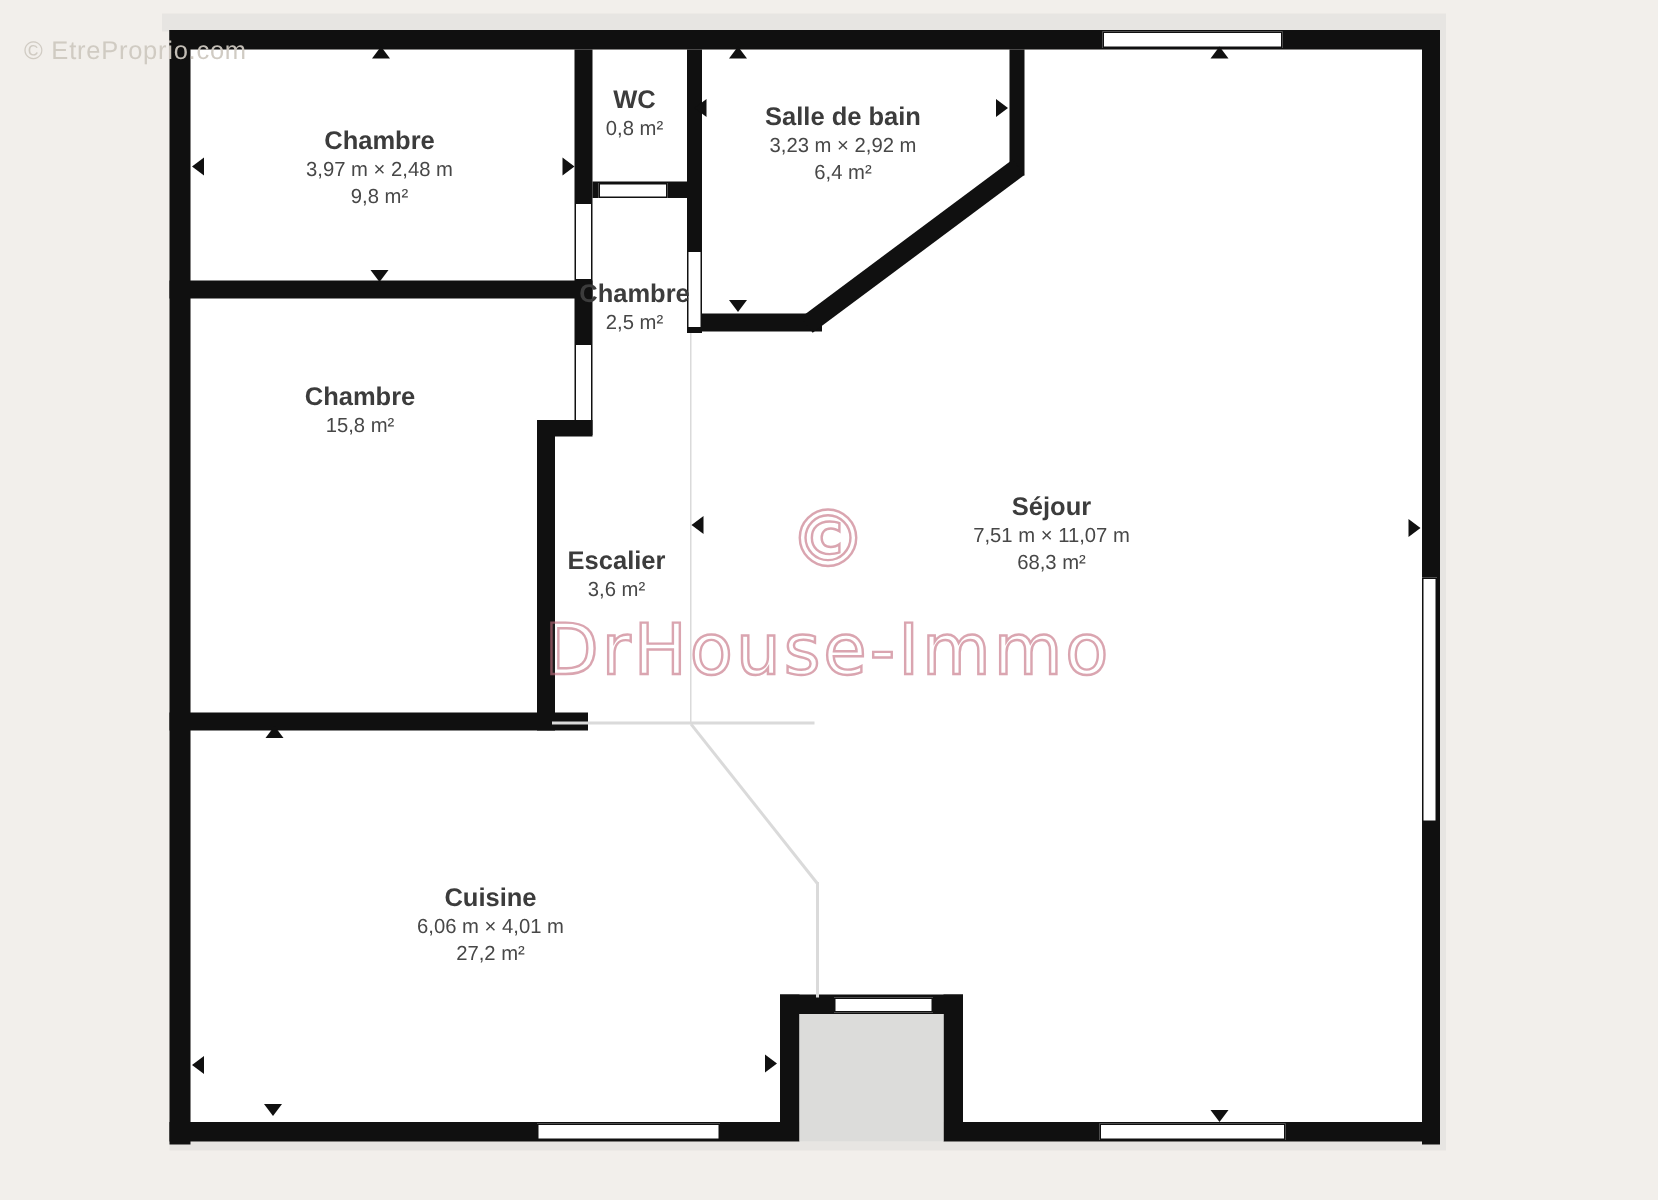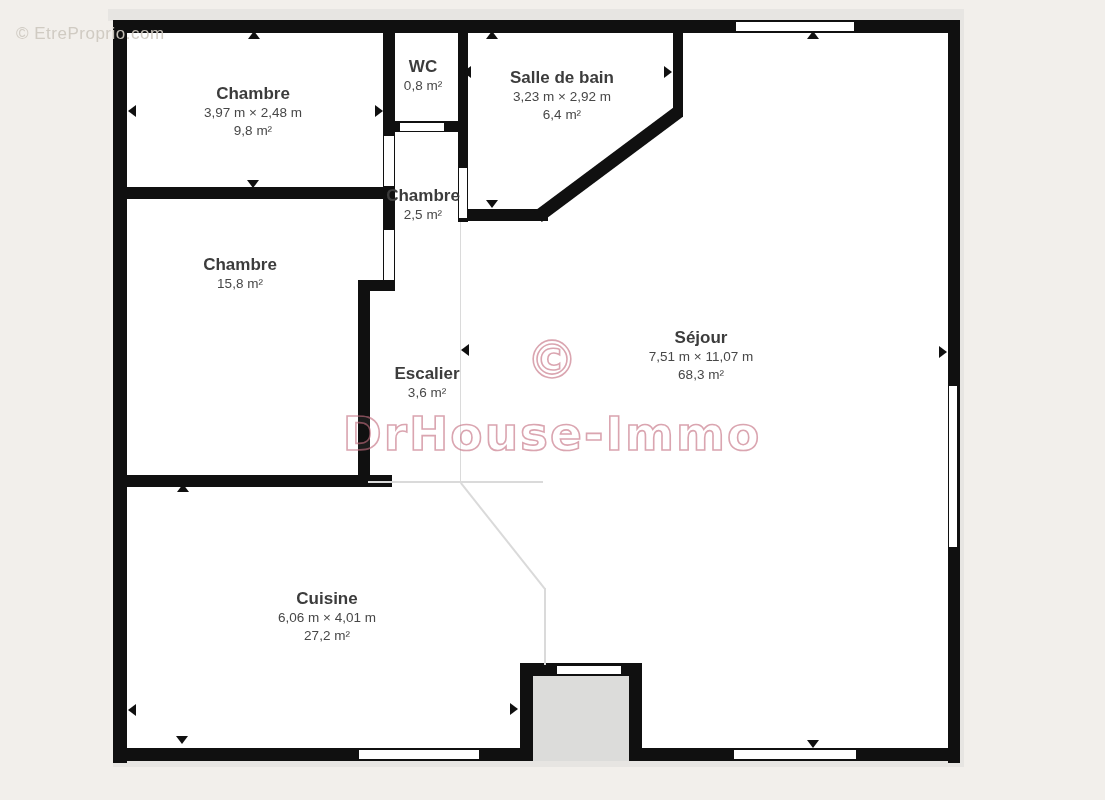--- a/index.html
+++ b/index.html
@@ -23,21 +23,21 @@
   .tri-right{border-width:6px 0 6px 8px;border-left-color:#101010;}
   .room-label{position:absolute;transform:translateX(-50%);text-align:center;color:#3c3c3c;white-space:nowrap;}
   .room-name{font-size:17px;font-weight:bold;line-height:20px;}
   .room-meta{font-size:13.5px;line-height:18px;color:#474747;}
   .wm-corner{
     position:absolute;left:16px;top:24px;font-size:17px;letter-spacing:.5px;
     color:rgba(205,200,192,.95);z-index:50;
   }
   .wm-brand{
     position:absolute;left:552px;top:406px;transform:translateX(-50%);
-    font-family:"DejaVu Sans", sans-serif;font-size:47px;font-weight:bold;letter-spacing:2px;
+    font-family:"DejaVu Sans", sans-serif;font-size:47px;font-weight:normal;letter-spacing:2px;
     color:rgba(255,255,255,0.05);
     -webkit-text-stroke:1.6px rgba(196,110,127,.62);
     z-index:40;white-space:nowrap;
   }
   .wm-copy{
     position:absolute;left:552px;top:330px;transform:translateX(-50%);
     font-family:"DejaVu Sans", sans-serif;font-size:52px;font-weight:bold;
     color:rgba(255,255,255,0.05);
     -webkit-text-stroke:1.6px rgba(196,110,127,.62);
     z-index:40;
@@ -127,21 +127,21 @@
 <div class="room-label" style="left:423px;top:186px;">
   <div class="room-name">Chambre</div>
   <div class="room-meta">2,5 m²</div>
 </div>
 
 <div class="room-label" style="left:240px;top:255px;">
   <div class="room-name">Chambre</div>
   <div class="room-meta">15,8 m²</div>
 </div>
 
-<div class="room-label" style="left:411px;top:364px;margin-left:16px;">
+<div class="room-label" style="left:411px;top:364px;">
   <div class="room-name">Escalier</div>
   <div class="room-meta">3,6 m²</div>
 </div>
 
 <div class="room-label" style="left:701px;top:328px;">
   <div class="room-name">Séjour</div>
   <div class="room-meta">7,51 m × 11,07 m</div>
   <div class="room-meta">68,3 m²</div>
 </div>
 

